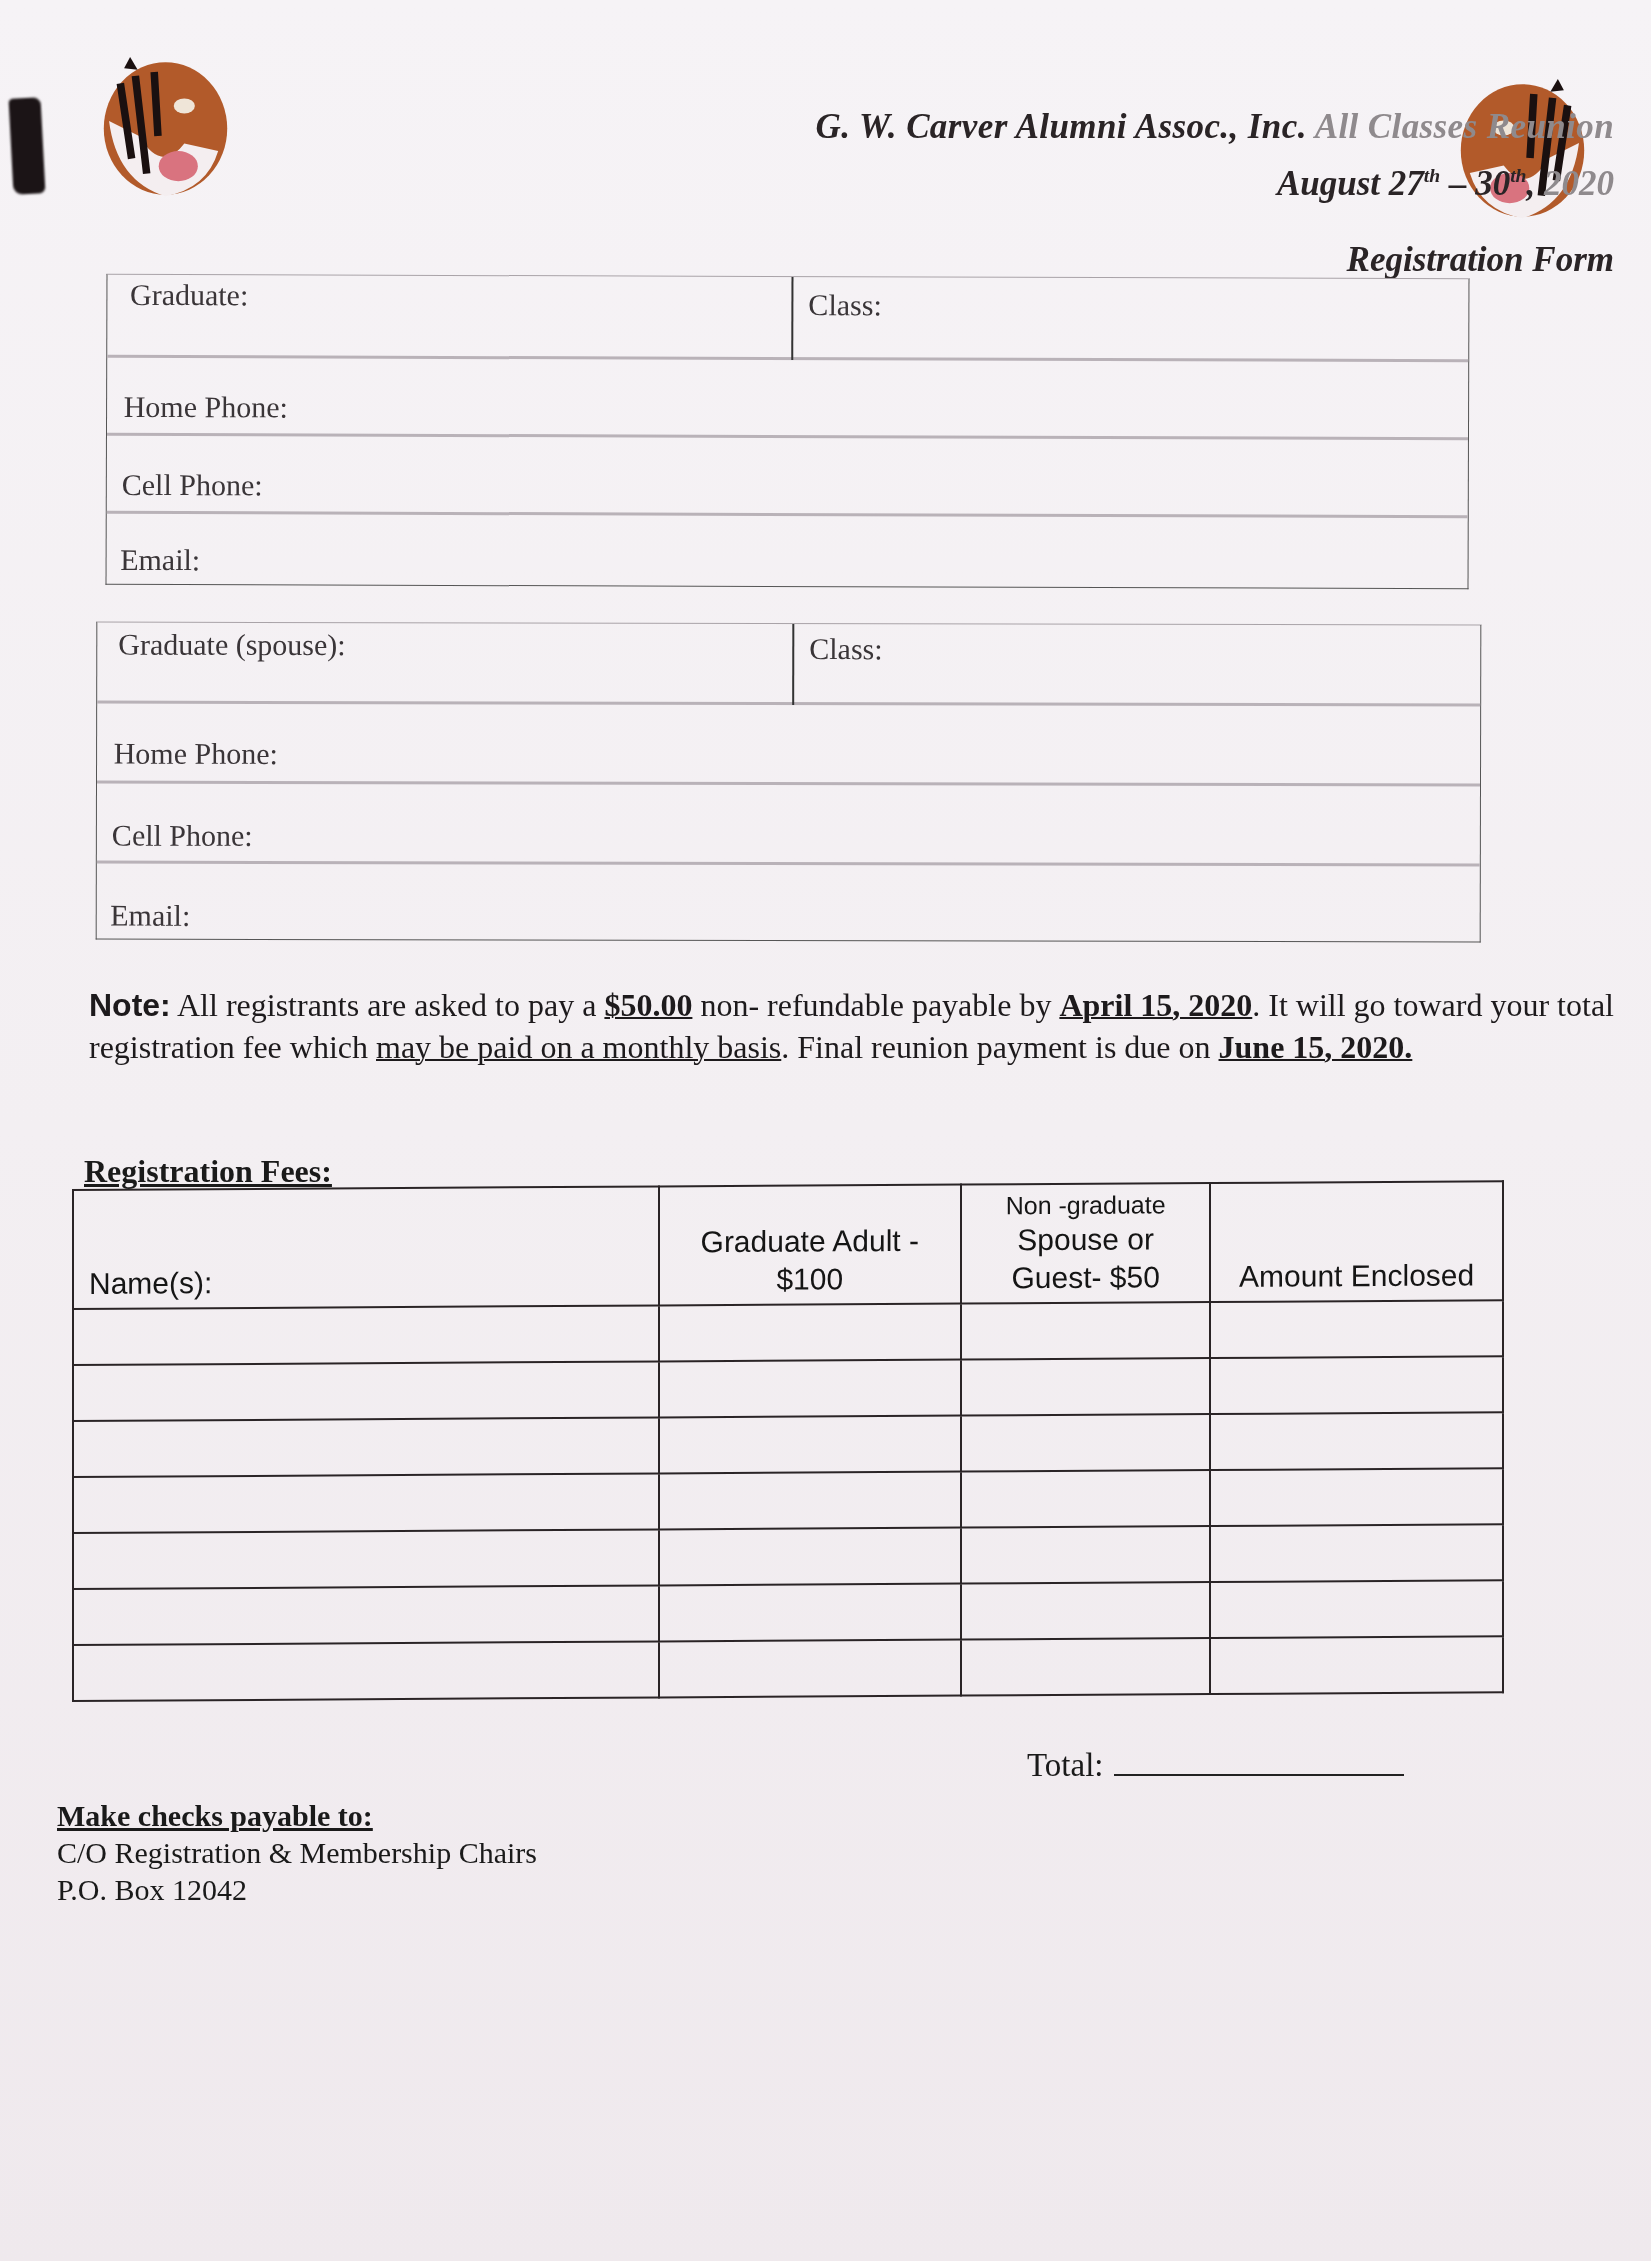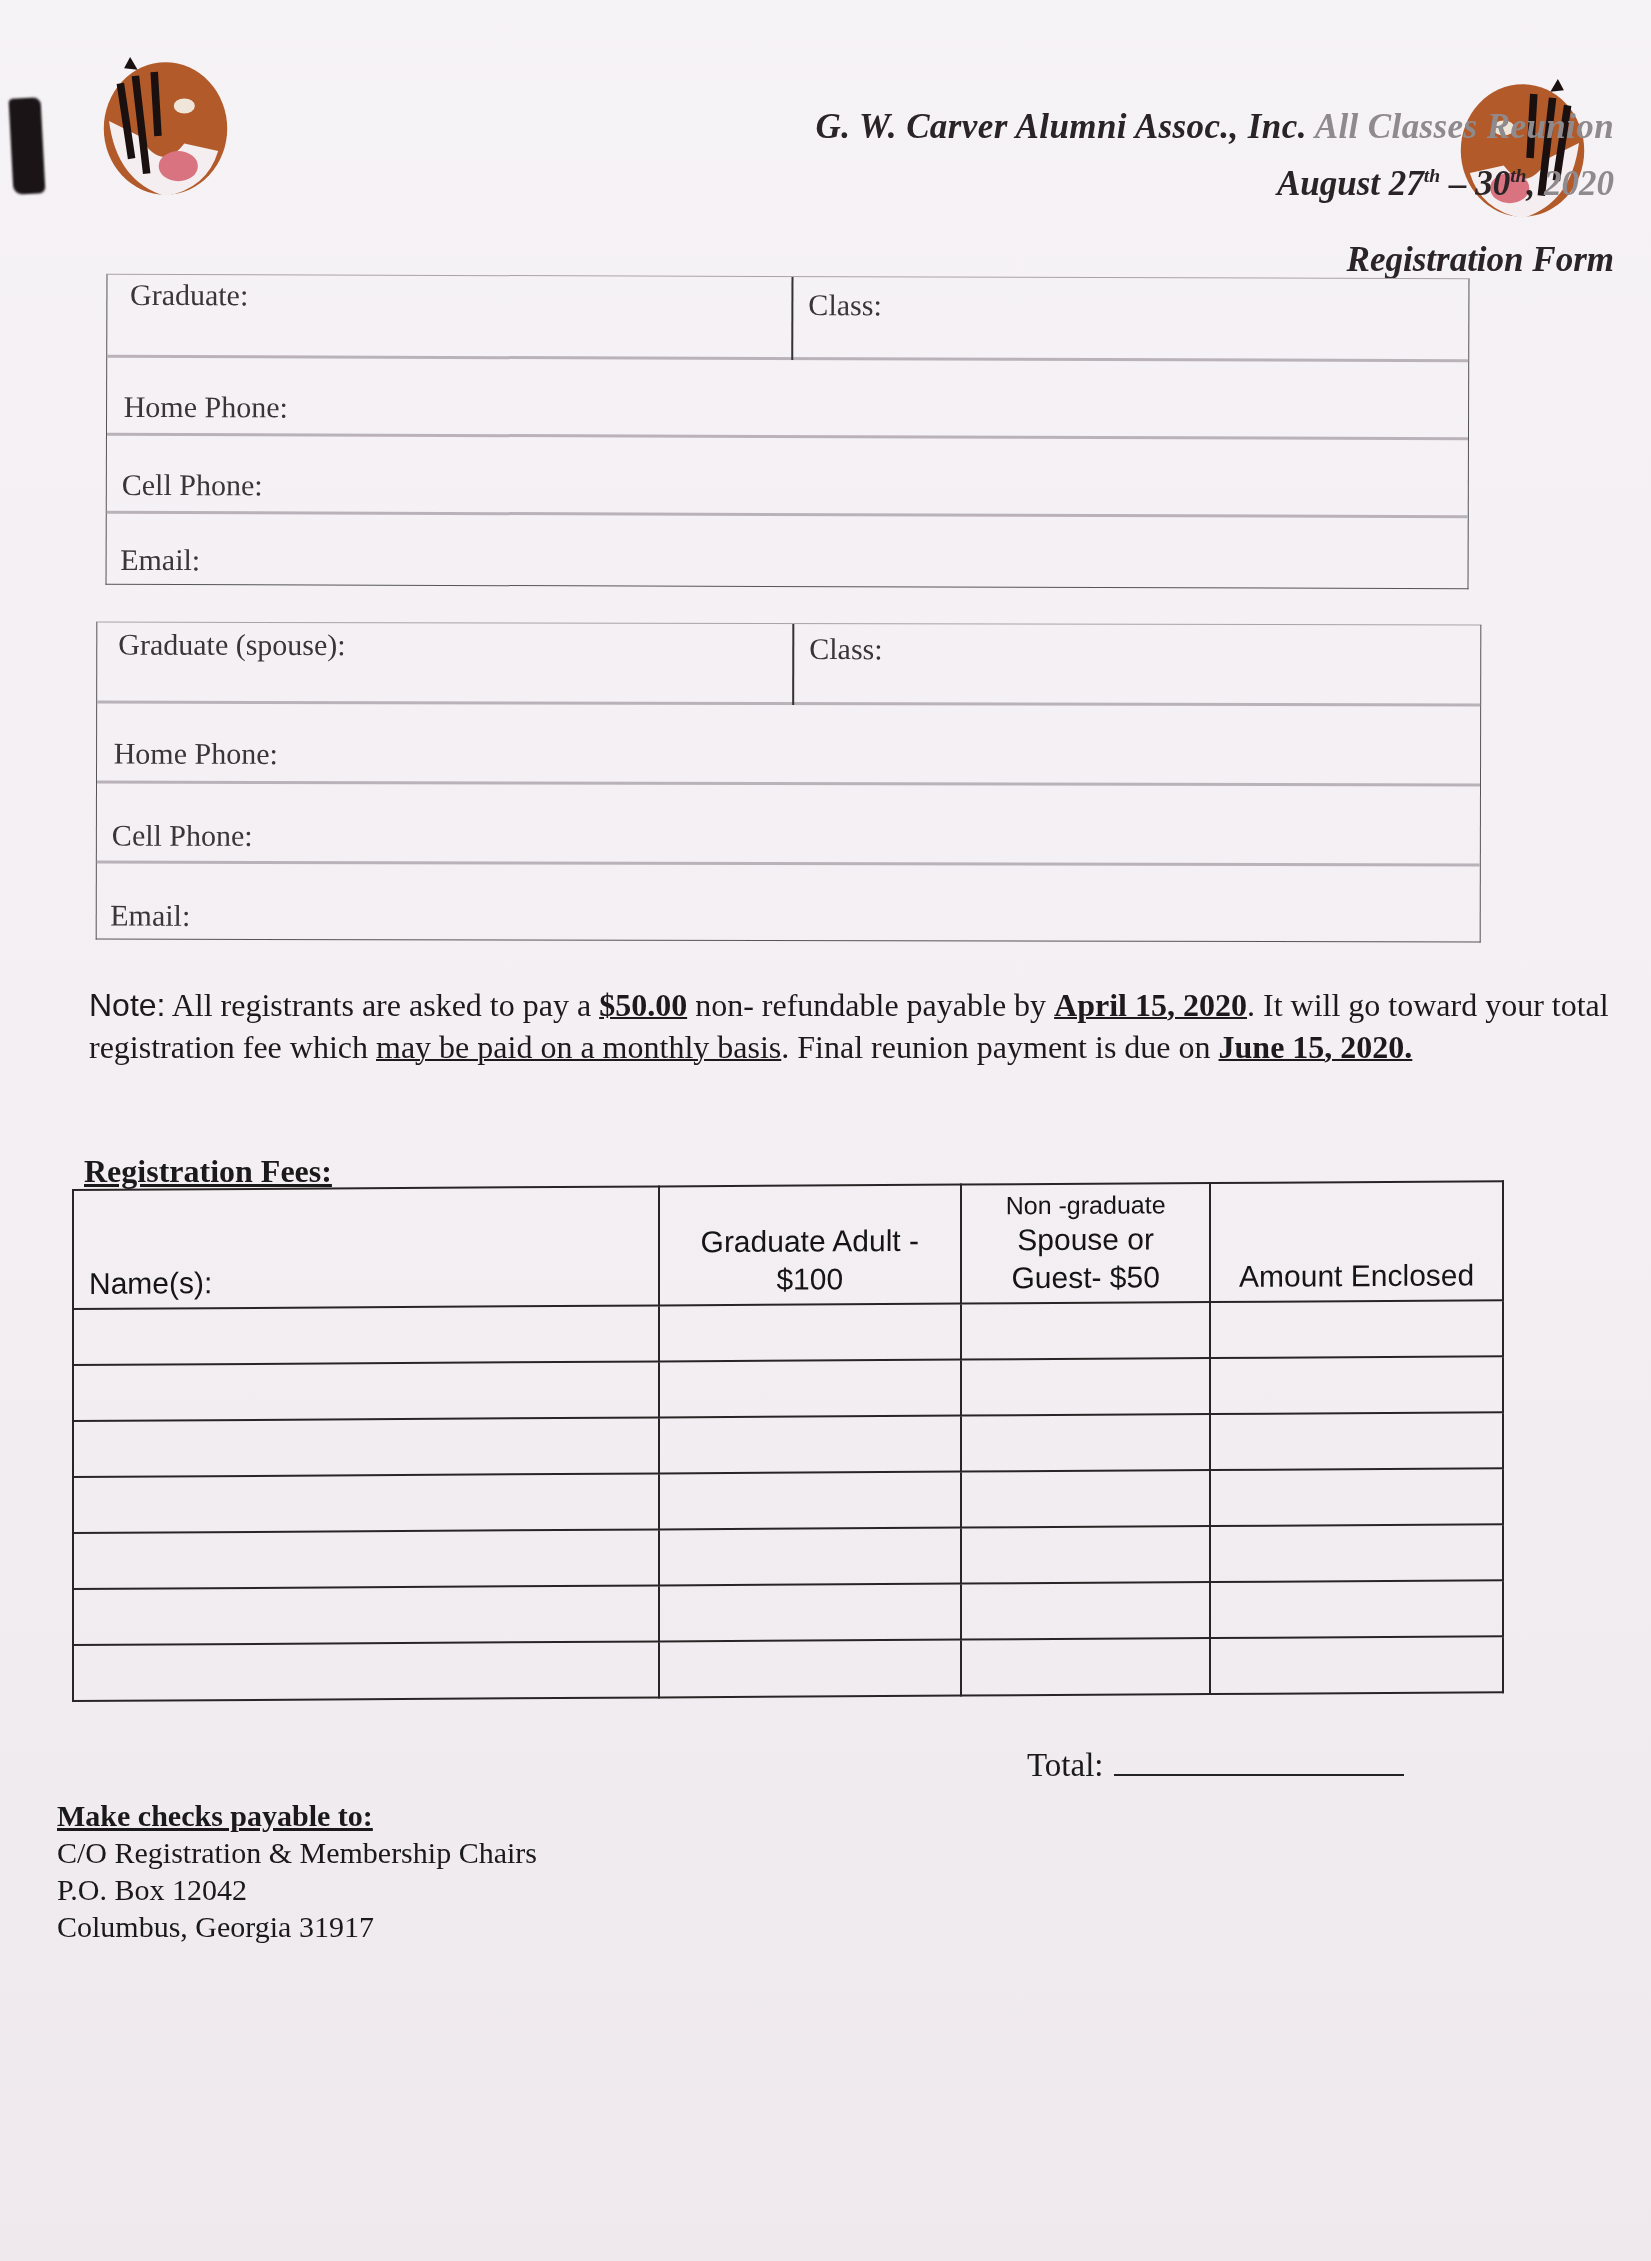--- a/index.html
+++ b/index.html
@@ -22,21 +22,21 @@
   .title-line3 { top: 240px; font-size: 35px; }
   .fade { color: #8f8a8d; }
   
   .box { border: 1.9px solid #555; border-top-color: #a9a3a8; box-sizing: border-box; }
   .box .row { position: absolute; left: 0; right: 0; border-bottom: 3.8px solid #b9b2b8; box-sizing: border-box; }
   .box .row:last-child { border-bottom: none; }
   .lbl { position: absolute; font-size: 30px; color: #3a3538; font-family: Liberation Serif, serif; }
   .vdiv { position: absolute; width: 1.5px; background: #333; }
   
   .note { left: 89px; top: 984px; width: 1538px; font-size: 32px; line-height: 42px; color: #1d1a1c; }
-  .note b.lead { font-family: "Liberation Sans", sans-serif; font-weight: normal; font-size: 32px; }
+  .note b.lead { font-family: "Liberation Sans", sans-serif; font-weight: bold; font-size: 32px; }
   .note u { text-decoration-thickness: 2.3px; }
   .note strong { font-weight: bold; }
   
   .fees-title { left: 84px; top: 1153px; font-size: 32px; font-weight: bold; text-decoration: underline; text-decoration-thickness: 3px; }
   .fees-table { left: 72px; top: 1189px; width: 1432px; border-collapse: collapse; transform: skewY(-0.35deg); transform-origin: left top; }
   .fees-table td, .fees-table th { border: 2.3px solid #2a2426; padding: 0; font-family: "Liberation Sans", sans-serif; font-weight: normal; color: #151515; }
   .fees-table th { height: 112px; font-size: 30px; line-height: 38px; text-align: center; vertical-align: bottom; padding-bottom: 4.5px; }
   .fees-table th.name-h { text-align: left; padding-left: 15px; }
   .fees-table th .small { font-size: 25px; line-height: 32px; display: block; }
   .fees-table td { height: 54px; }
@@ -184,15 +184,14 @@
 </table>
 
 <div class="abs total">
   <span>Total:</span><span class="total-line"></span>
 </div>
 
 <div class="abs pay">
   <div class="pay-title">Make checks payable to:</div>
   <div>C/O Registration &amp; Membership Chairs</div>
   <div>P.O. Box 12042</div>
-  <div>Columbus, Georgia 31917</div>
 </div>
 
 
 </body></html>

